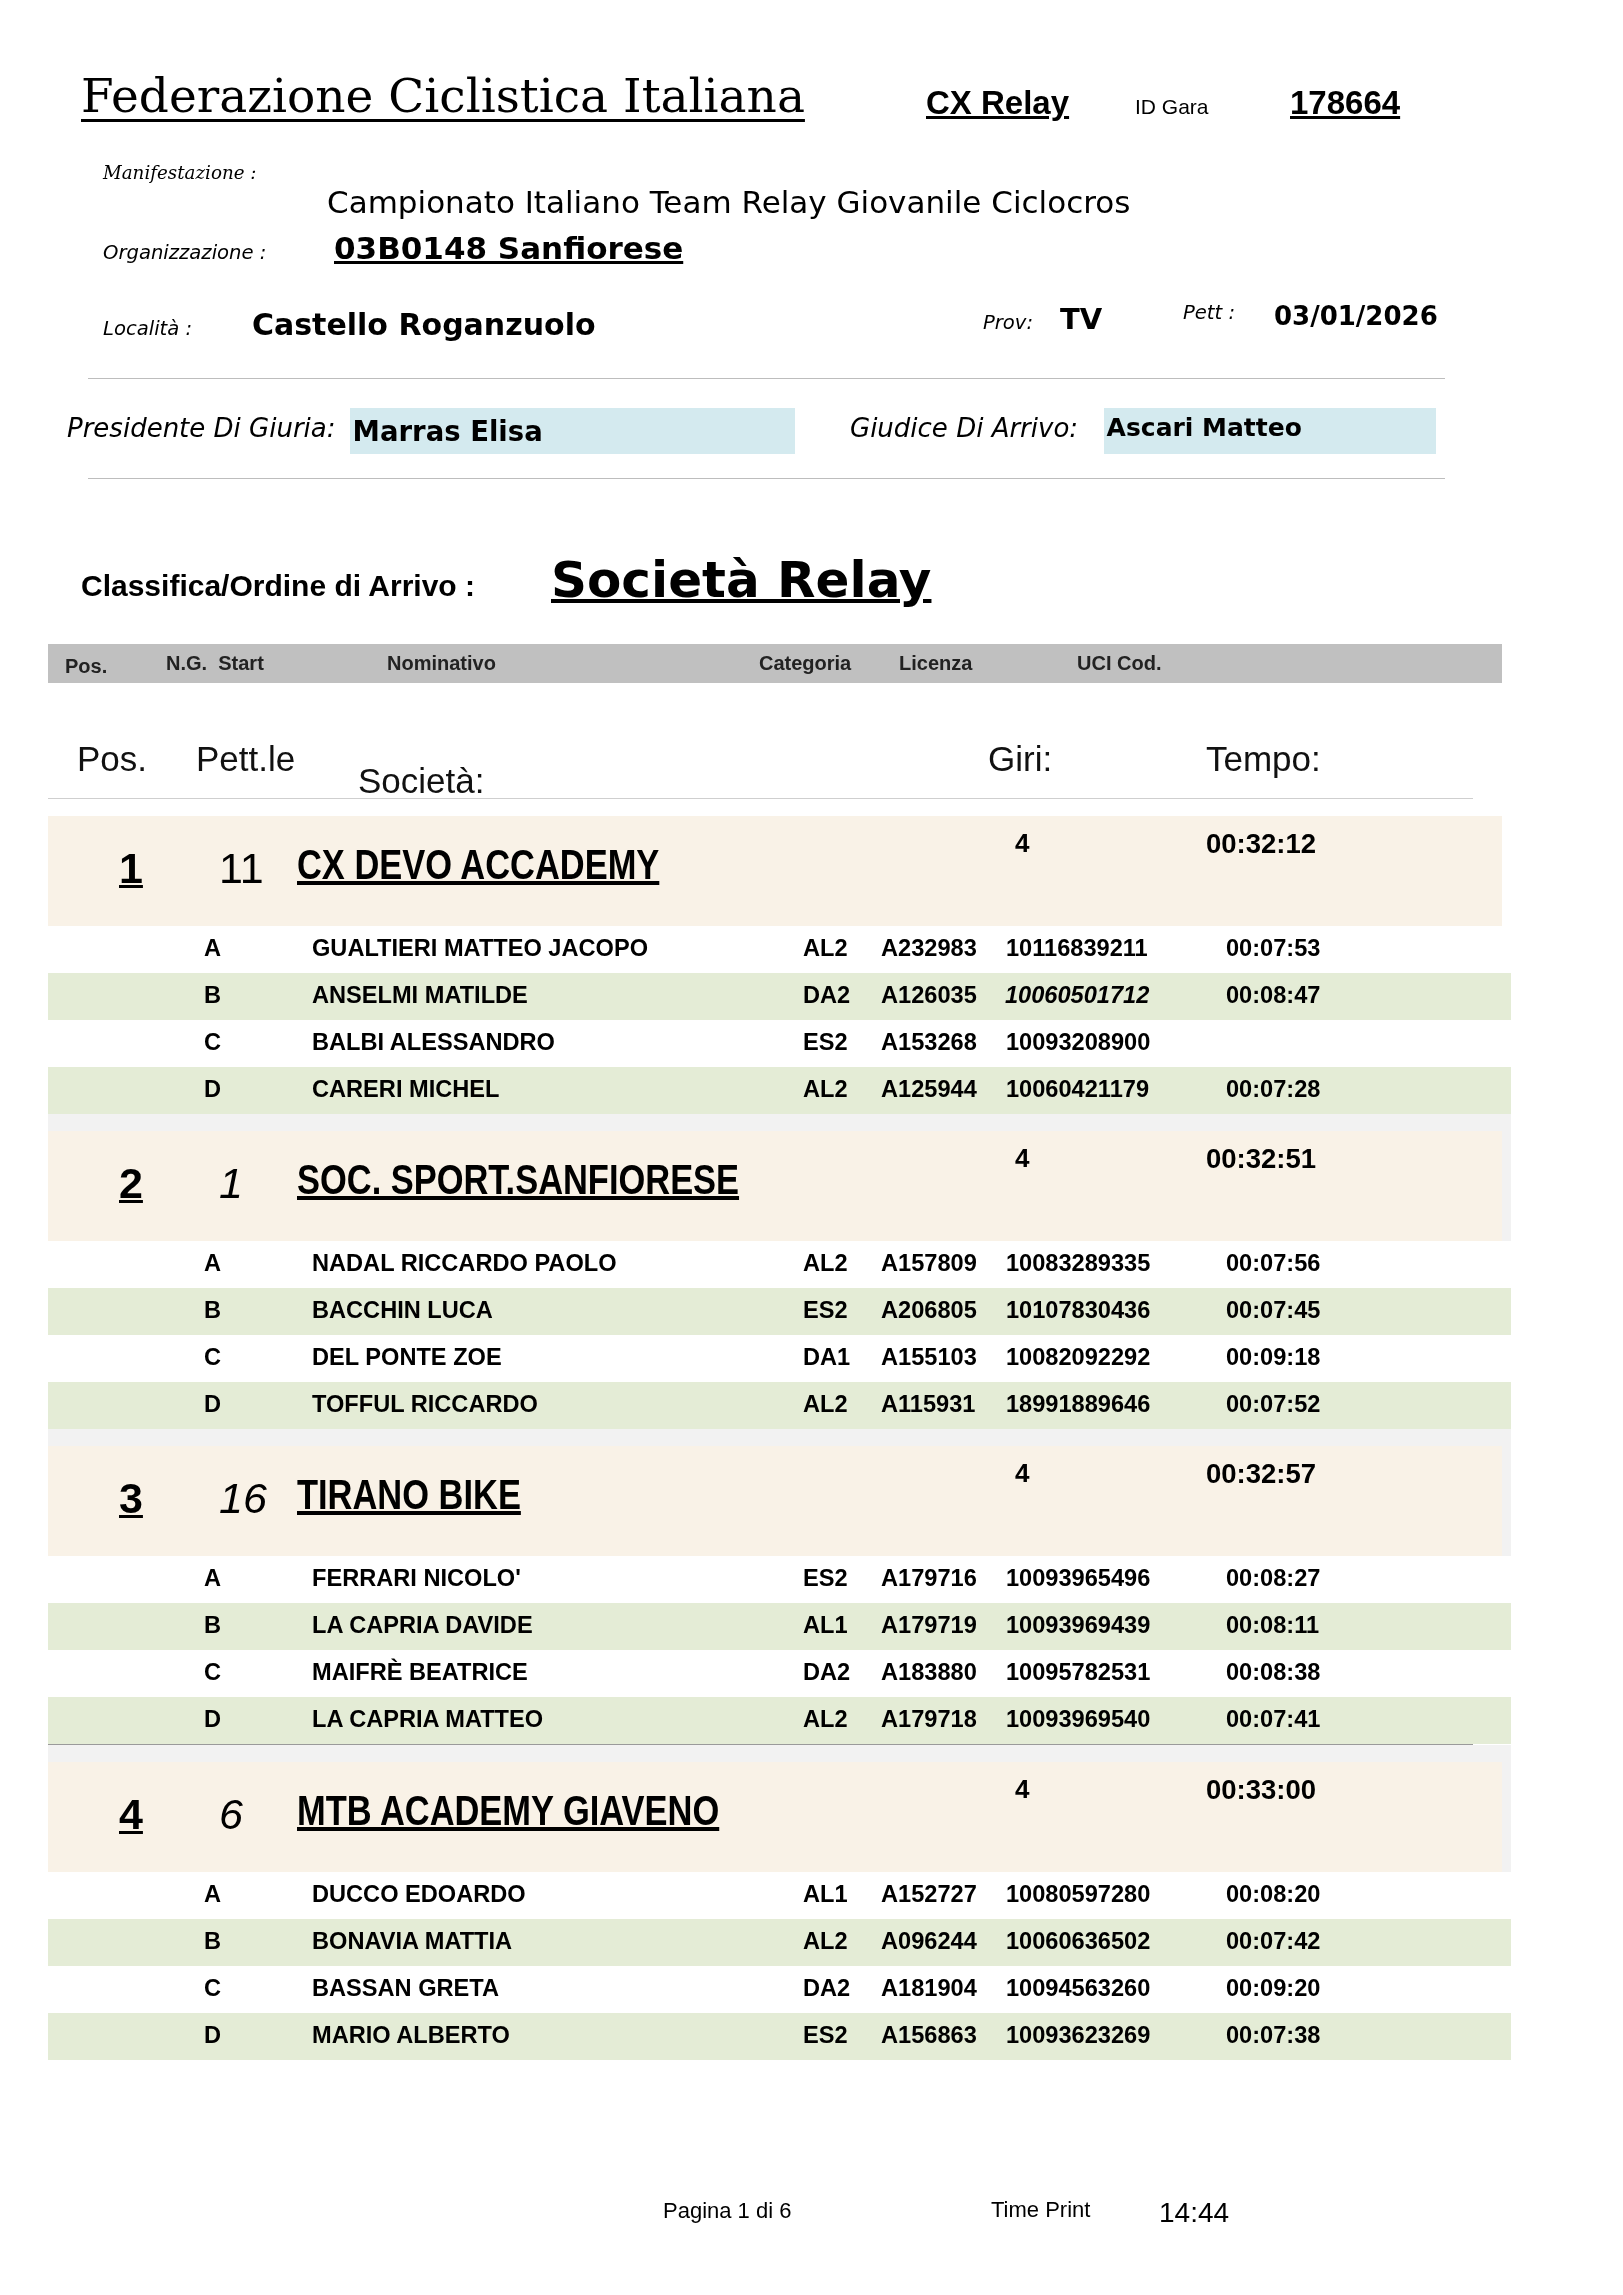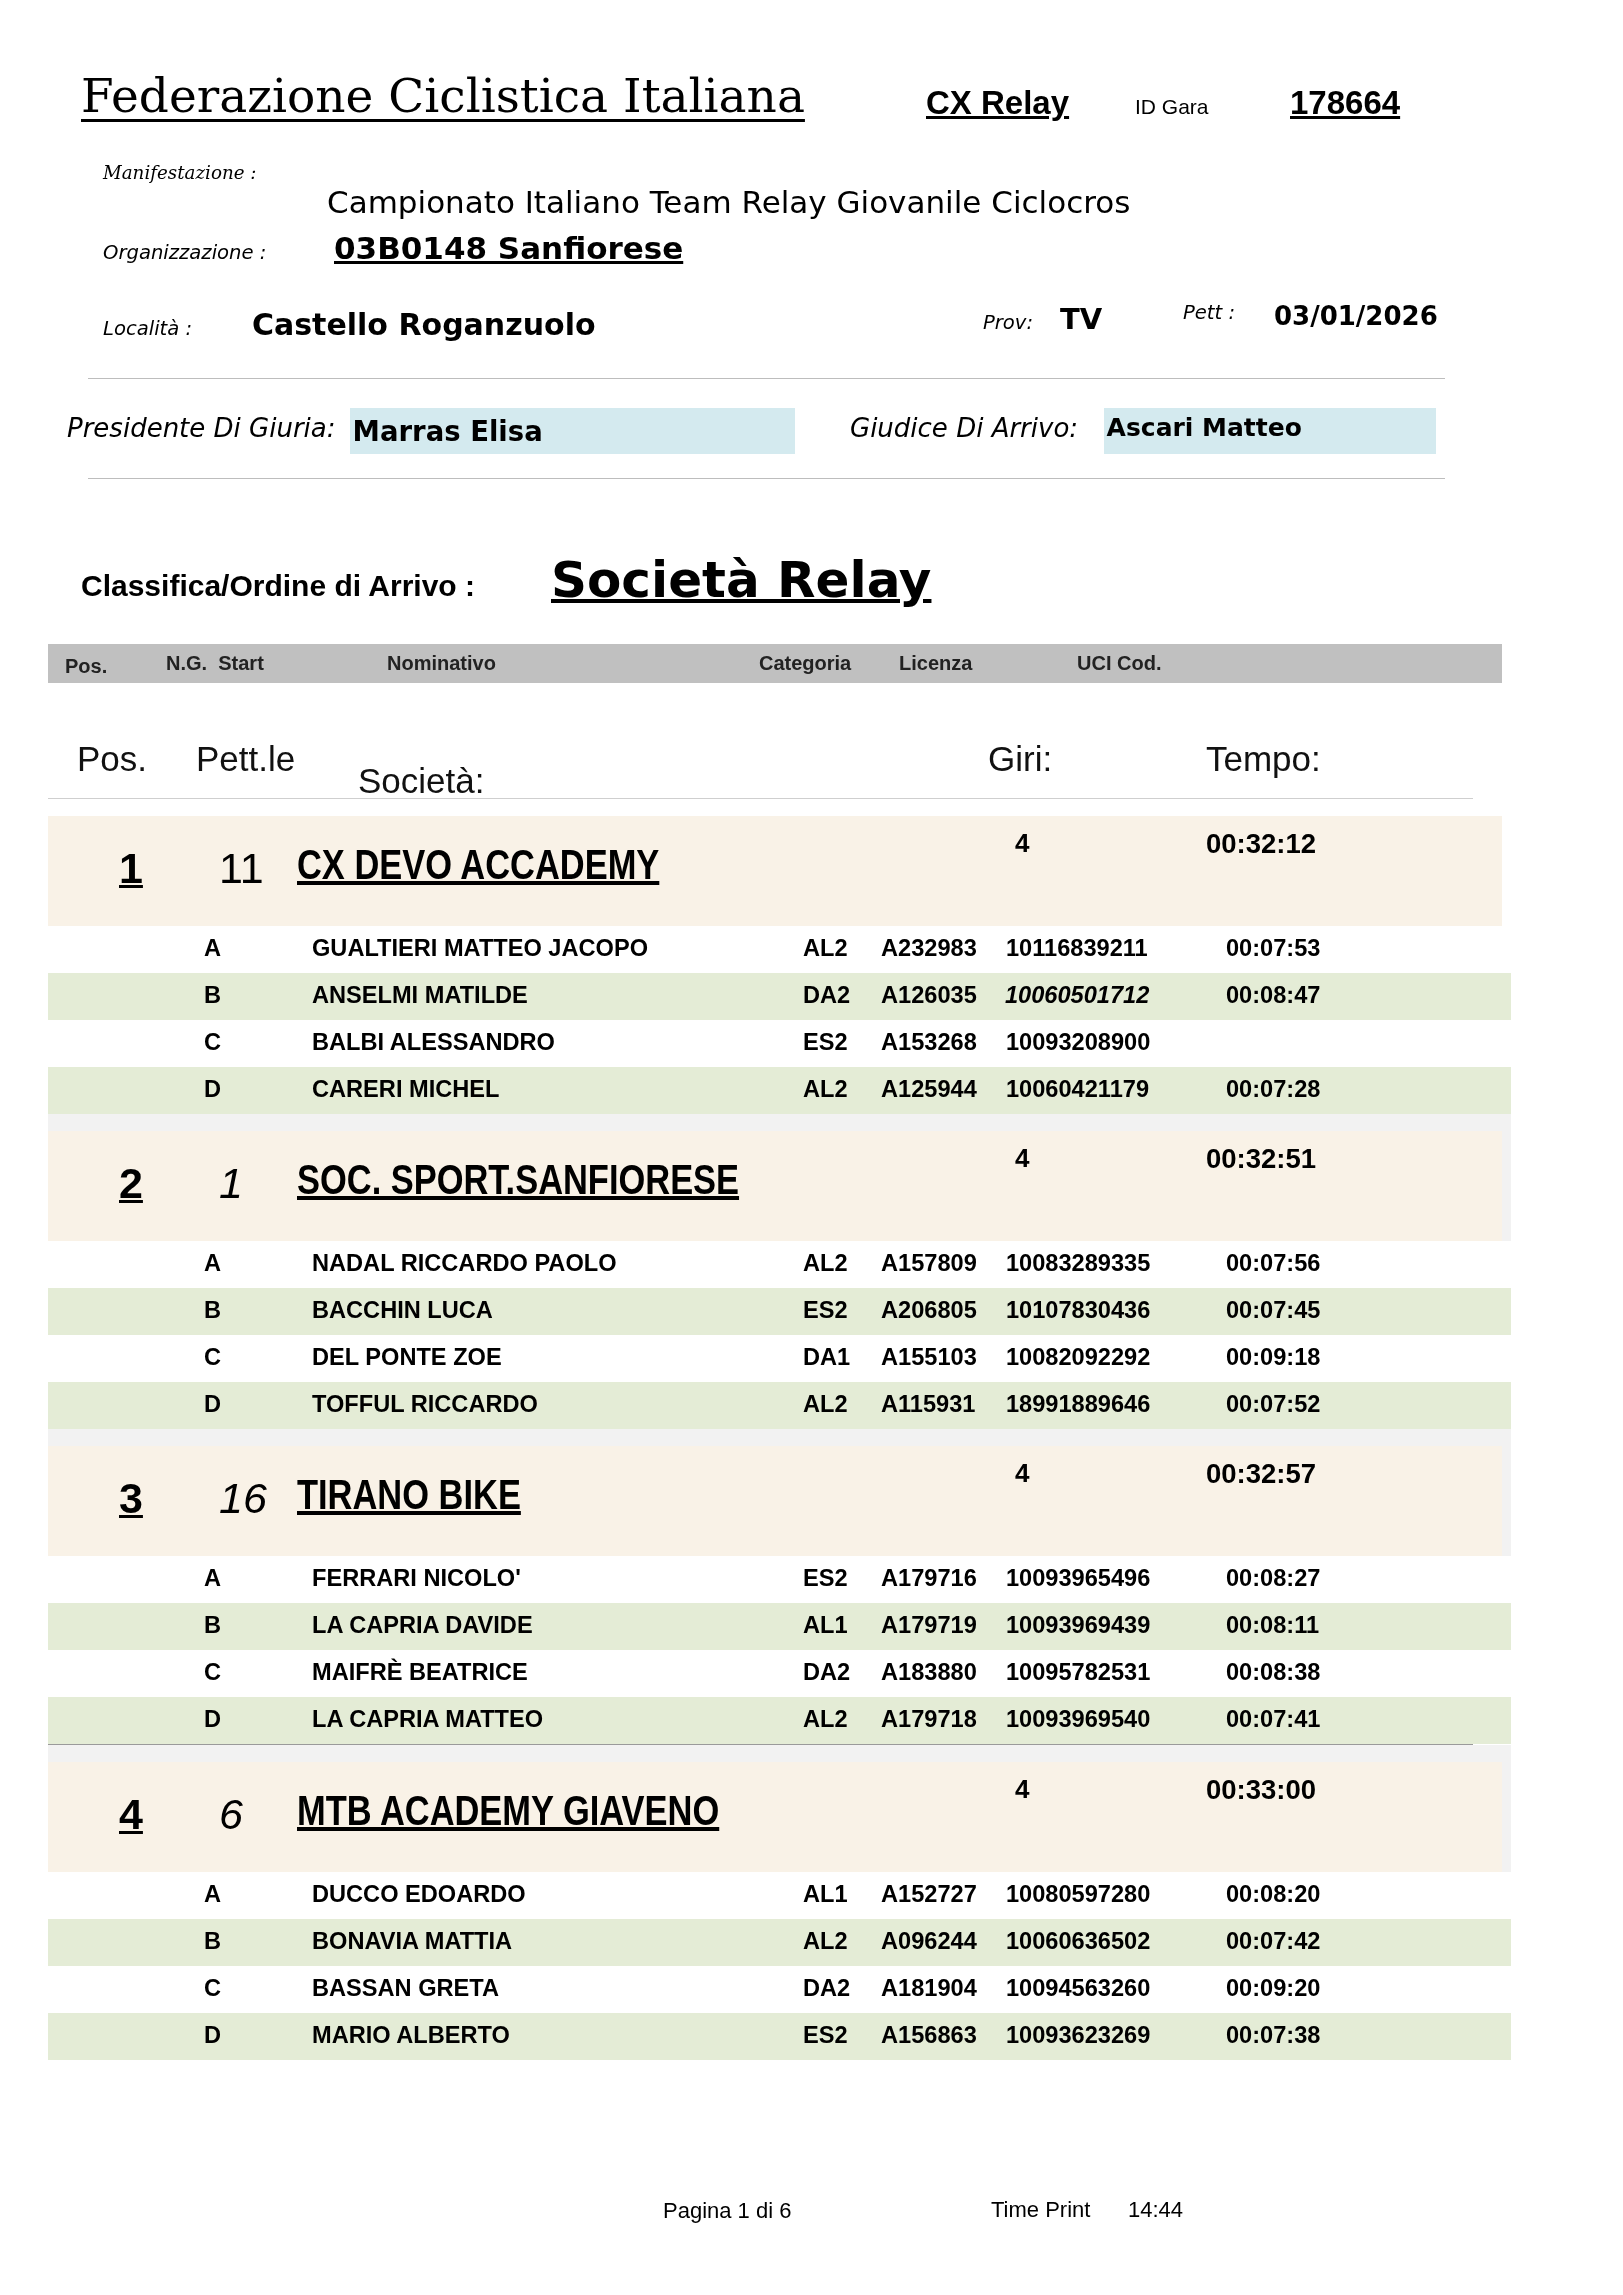--- a/index.html
+++ b/index.html
@@ -244,14 +244,14 @@
     <span class="cell" style="left:755px;">ES2</span>
     <span class="cell" style="left:833px;">A156863</span>
     <span class="cell" style="left:958px;">10093623269</span>
     <span class="cell" style="left:1178px;">00:07:38</span>
   </div>
     </div>
   </div>
 
 <div class="abs" style="left:663px; top:2198px; font-size:22px;">Pagina 1 di 6</div>
 <div class="abs" style="left:991px; top:2197px; font-size:22px;">Time Print</div>
-<div class="abs" style="left:1128px; top:2197px; font-size:22px;">14:44</div>
+<div class="abs" style="left:1159px; top:2197px; font-size:28px;">14:44</div>
 
 
 </body></html>

